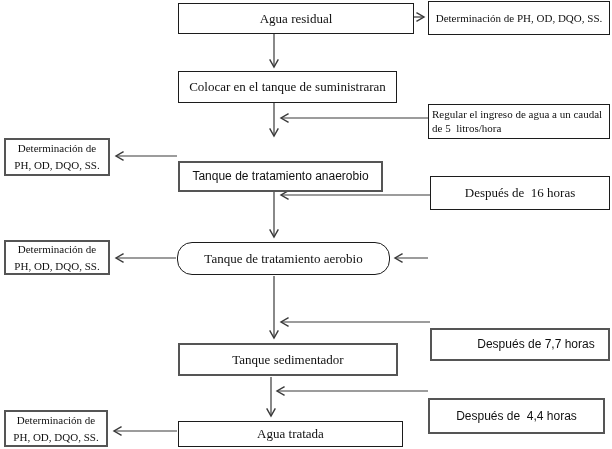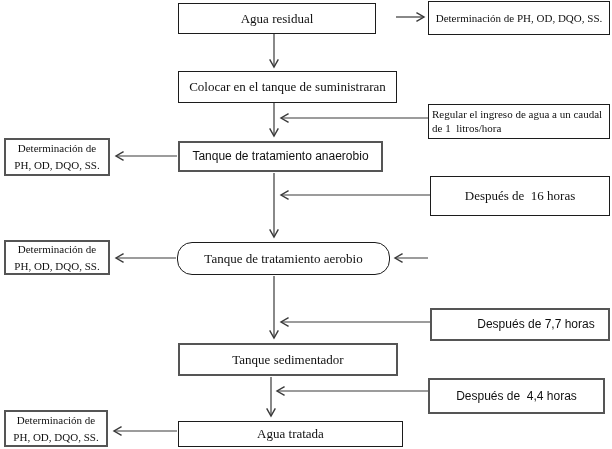--- a/index.html
+++ b/index.html
@@ -8,34 +8,34 @@
     font-family:"Liberation Serif",serif;
   }
   .box{
     position:absolute;background:#ffffff;box-sizing:border-box;
     display:flex;align-items:center;justify-content:center;
     text-align:center;color:#101010;font-size:13px;line-height:1.22;
     padding:1px 3px;white-space:pre-wrap;
   }
   .b-thin{border:1px solid #1c1c1c;}
   .b-med{border:2px solid #555555;}
-  .sans{font-family:"Liberation Sans",sans-serif;font-size:12px;}
+  .sans{font-family:"Liberation Sans",sans-serif;font-size:12px;margin-top:20px;}
   .serif-sm{font-size:11px;}
   .left-align{justify-content:flex-start;text-align:left;}
   .two-line{line-height:17px;}
   #connectors{position:absolute;left:0;top:0;}
 
   
-  #b-agua-residual {left:178px;top:3px;  width:198px;height:31px;}
+  #b-agua-residual {left:178px;top:3px;  width:236px;height:31px;}
   #b-det-top      {left:428px;top:1px;  width:182px;height:34px;}
   #b-colocar      {left:178px;top:71px; width:219px;height:32px;}
   #b-regular      {left:428px;top:104px;width:182px;height:35px;}
   #b-det-left-1   {left:4px;  top:138px;width:106px;height:38px;}
   #b-anaerobio    {left:178px;top:141px;width:205px;height:31px;}
-  #b-despues-16   {left:430px;top:176px;width:180px;height:40px;}
+  #b-despues-16   {left:430px;top:176px;width:180px;height:34px;}
   #b-det-left-2   {left:4px;  top:240px;width:106px;height:35px;}
   #b-aerobio      {left:177px;top:242px;width:213px;height:33px;border-radius:15px;}
   #b-prender      {left:428px;top:238px;width:179px;height:38px;}
   #b-despues-77   {left:430px;top:308px;width:180px;height:33px;padding-left:35px;}
   #b-sedimentador {left:178px;top:343px;width:220px;height:33px;}
   #b-despues-44   {left:428px;top:378px;width:177px;height:36px;}
   #b-det-left-3   {left:4px;  top:410px;width:104px;height:37px;}
   #b-agua-tratada {left:178px;top:421px;width:225px;height:26px;}
 </style>
 </head>
@@ -66,21 +66,21 @@
       <line x1="177" y1="431" x2="114" y2="431" marker-end="url(#ah)"></line>
     </g>
   </svg>
 
   <div id="b-agua-residual" class="box b-thin">Agua residual</div>
 
   <div id="b-det-top" class="box b-thin serif-sm two-line">Determinación de PH, OD, DQO, SS.</div>
 
   <div id="b-colocar" class="box b-thin">Colocar en el tanque de suministraran</div>
 
-  <div id="b-regular" class="box b-thin serif-sm left-align">Regular el ingreso de agua a un caudal de 1  litros/hora</div>
+  <div id="b-regular" class="box b-thin serif-sm left-align">Regular el ingreso de agua a un caudal de 5  litros/hora</div>
 
   <div id="b-det-left-1" class="box b-med serif-sm two-line">Determinación de PH, OD, DQO, SS.</div>
 
   <div id="b-anaerobio" class="box b-med sans">Tanque de tratamiento anaerobio</div>
 
   <div id="b-despues-16" class="box b-thin">Después de  16 horas</div>
 
   <div id="b-det-left-2" class="box b-med serif-sm two-line">Determinación de PH, OD, DQO, SS.</div>
 
   <div id="b-aerobio" class="box b-thin">Tanque de tratamiento aerobio</div>

